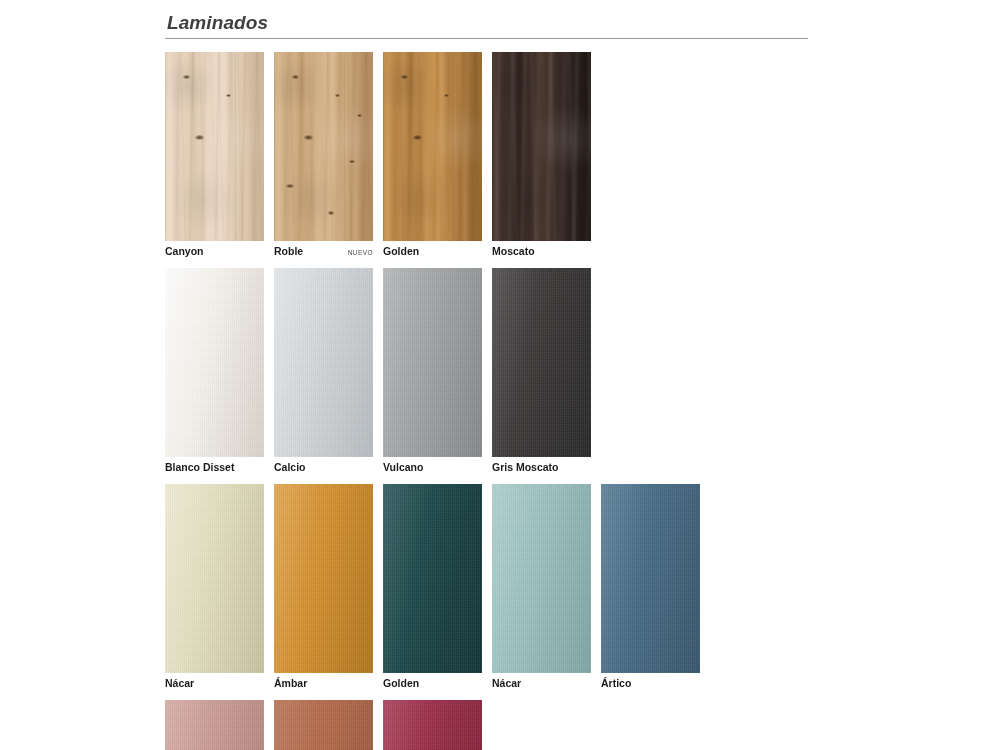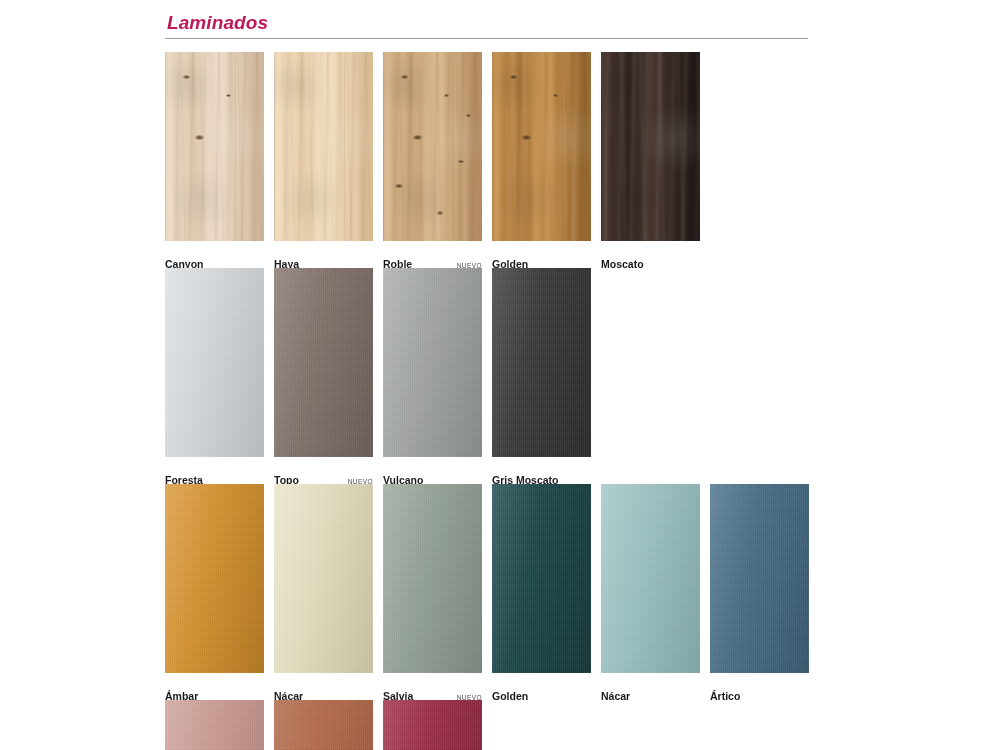--- a/index.html
+++ b/index.html
@@ -19,21 +19,21 @@
   
   .header {
     position: absolute;
     left: 165px; top: 12px;
     width: 643px;
   }
   .header-title {
     font-size: 19px;
     font-weight: bold;
     font-style: italic;
-    color: #be185d;
+    color: #404040;
     letter-spacing: .1px;
     line-height: 22px;
     margin: 0 0 4px 2px;
   }
   .header-rule {
     width: 100%;
     height: 1px;
     background: #9a9a9a;
   }
 
@@ -60,21 +60,21 @@
   .swatch .tex {
     position: absolute;
     inset: 0;
   }
 
   .caption {
     display: flex;
     align-items: baseline;
     justify-content: space-between;
     height: 18px;
-    padding-top: 16px;
+    padding-top: 3px;
   }
   .cap-name {
     font-size: 10.5px;
     font-weight: bold;
     color: #1a1a1a;
     line-height: 14px;
     white-space: nowrap;
   }
   .cap-new {
     font-size: 6.5px;
@@ -160,36 +160,20 @@
                 <div class="blotch"></div>
                 <div class="plank"></div>
                 <div class="knot" style="left: 18%; top: 12%; width: 7px; height: 4px;"></div>
                 <div class="knot" style="left: 62%; top: 22%; width: 5px; height: 3px;"></div>
                 <div class="knot" style="left: 30%; top: 44%; width: 9px; height: 5px;"></div>
               </div>
             </div>
           </div>
           <div class="caption">
             <span class="cap-name">Canyon</span>
-          </div>
-        </div>
-        <div class="cell">
-          <div class="swatch" style="background: rgb(232, 206, 169);">
-            <div class="tex">
-              <div class="wood">
-                <div style="position:absolute;inset:0;background:linear-gradient(90deg,#F2DDBE 0%,#E8CEA9 28%,#F2DDBE 52%,#E8CEA9 74%,#D6B78D 100%);"></div>
-                <div class="grain-a"></div>
-                <div class="grain-b"></div>
-                <div class="blotch"></div>
-                <div class="plank"></div>
-              </div>
-            </div>
-          </div>
-          <div class="caption">
-            <span class="cap-name">Haya</span>
           </div>
         </div>
         <div class="cell">
           <div class="swatch" style="background: rgb(201, 163, 118);">
             <div class="tex">
               <div class="wood">
                 <div style="position:absolute;inset:0;background:linear-gradient(90deg,#D9B88E 0%,#C9A376 28%,#D9B88E 52%,#C9A376 74%,#AE855A 100%);"></div>
                 <div class="grain-a"></div>
                 <div class="grain-b"></div>
                 <div class="blotch"></div>
@@ -240,42 +224,41 @@
               </div>
             </div>
           </div>
           <div class="caption">
             <span class="cap-name">Moscato</span>
           </div>
         </div>
       </div>
       <div class="row">
         <div class="cell">
+          <div class="swatch" style="background: rgb(246, 242, 236);">
+            <div class="tex">
+              <div style="position:absolute;inset:0;background:linear-gradient(103deg,#FFFFFF 0%,#F6F2EC 46%,#E7E1D8 100%);"></div>
+              <div class="weave"></div>
+              <div class="sheen"></div>
+            </div>
+          </div>
+          <div class="caption">
+            <span class="cap-name">Blanco Disset</span>
+          </div>
+        </div>
+        <div class="cell">
           <div class="swatch" style="background: rgb(212, 216, 219);">
             <div class="tex">
               <div style="position:absolute;inset:0;background:linear-gradient(103deg,#E2E6E9 0%,#D4D8DB 46%,#C3C8CC 100%);"></div>
               <div class="weave"></div>
               <div class="sheen"></div>
             </div>
           </div>
           <div class="caption">
-            <span class="cap-name">Foresta</span>
-          </div>
-        </div>
-        <div class="cell">
-          <div class="swatch" style="background: rgb(128, 112, 106);">
-            <div class="tex">
-              <div style="position:absolute;inset:0;background:linear-gradient(103deg,#8E7E77 0%,#80706A 46%,#6E5F5A 100%);"></div>
-              <div class="weave"></div>
-              <div class="sheen"></div>
-            </div>
-          </div>
-          <div class="caption">
-            <span class="cap-name">Topo</span>
-            <span class="cap-new">NUEVO</span>
+            <span class="cap-name">Calcio</span>
           </div>
         </div>
         <div class="cell">
           <div class="swatch" style="background: rgb(161, 164, 165);">
             <div class="tex">
               <div style="position:absolute;inset:0;background:linear-gradient(103deg,#B0B3B4 0%,#A1A4A5 46%,#8E9293 100%);"></div>
               <div class="weave"></div>
               <div class="sheen"></div>
             </div>
           </div>
@@ -291,54 +274,41 @@
               <div class="sheen"></div>
             </div>
           </div>
           <div class="caption">
             <span class="cap-name">Gris Moscato</span>
           </div>
         </div>
       </div>
       <div class="row">
         <div class="cell">
+          <div class="swatch" style="background: rgb(227, 223, 191);">
+            <div class="tex">
+              <div style="position:absolute;inset:0;background:linear-gradient(103deg,#EEEBD0 0%,#E3DFBF 46%,#D4CFAB 100%);"></div>
+              <div class="weave"></div>
+              <div class="sheen"></div>
+            </div>
+          </div>
+          <div class="caption">
+            <span class="cap-name">Nácar</span>
+          </div>
+        </div>
+        <div class="cell">
           <div class="swatch" style="background: rgb(211, 144, 47);">
             <div class="tex">
               <div style="position:absolute;inset:0;background:linear-gradient(103deg,#E0A046 0%,#D3902F 46%,#BC7D1F 100%);"></div>
               <div class="weave"></div>
               <div class="sheen"></div>
             </div>
           </div>
           <div class="caption">
             <span class="cap-name">Ámbar</span>
-          </div>
-        </div>
-        <div class="cell">
-          <div class="swatch" style="background: rgb(227, 223, 191);">
-            <div class="tex">
-              <div style="position:absolute;inset:0;background:linear-gradient(103deg,#EEEBD0 0%,#E3DFBF 46%,#D4CFAB 100%);"></div>
-              <div class="weave"></div>
-              <div class="sheen"></div>
-            </div>
-          </div>
-          <div class="caption">
-            <span class="cap-name">Nácar</span>
-          </div>
-        </div>
-        <div class="cell">
-          <div class="swatch" style="background: rgb(147, 160, 150);">
-            <div class="tex">
-              <div style="position:absolute;inset:0;background:linear-gradient(103deg,#A3AFA4 0%,#93A096 46%,#818E85 100%);"></div>
-              <div class="weave"></div>
-              <div class="sheen"></div>
-            </div>
-          </div>
-          <div class="caption">
-            <span class="cap-name">Salvia</span>
-            <span class="cap-new">NUEVO</span>
           </div>
         </div>
         <div class="cell">
           <div class="swatch" style="background: rgb(27, 69, 71);">
             <div class="tex">
               <div style="position:absolute;inset:0;background:linear-gradient(103deg,#255356 0%,#1B4547 46%,#133739 100%);"></div>
               <div class="weave"></div>
               <div class="sheen"></div>
             </div>
           </div>

